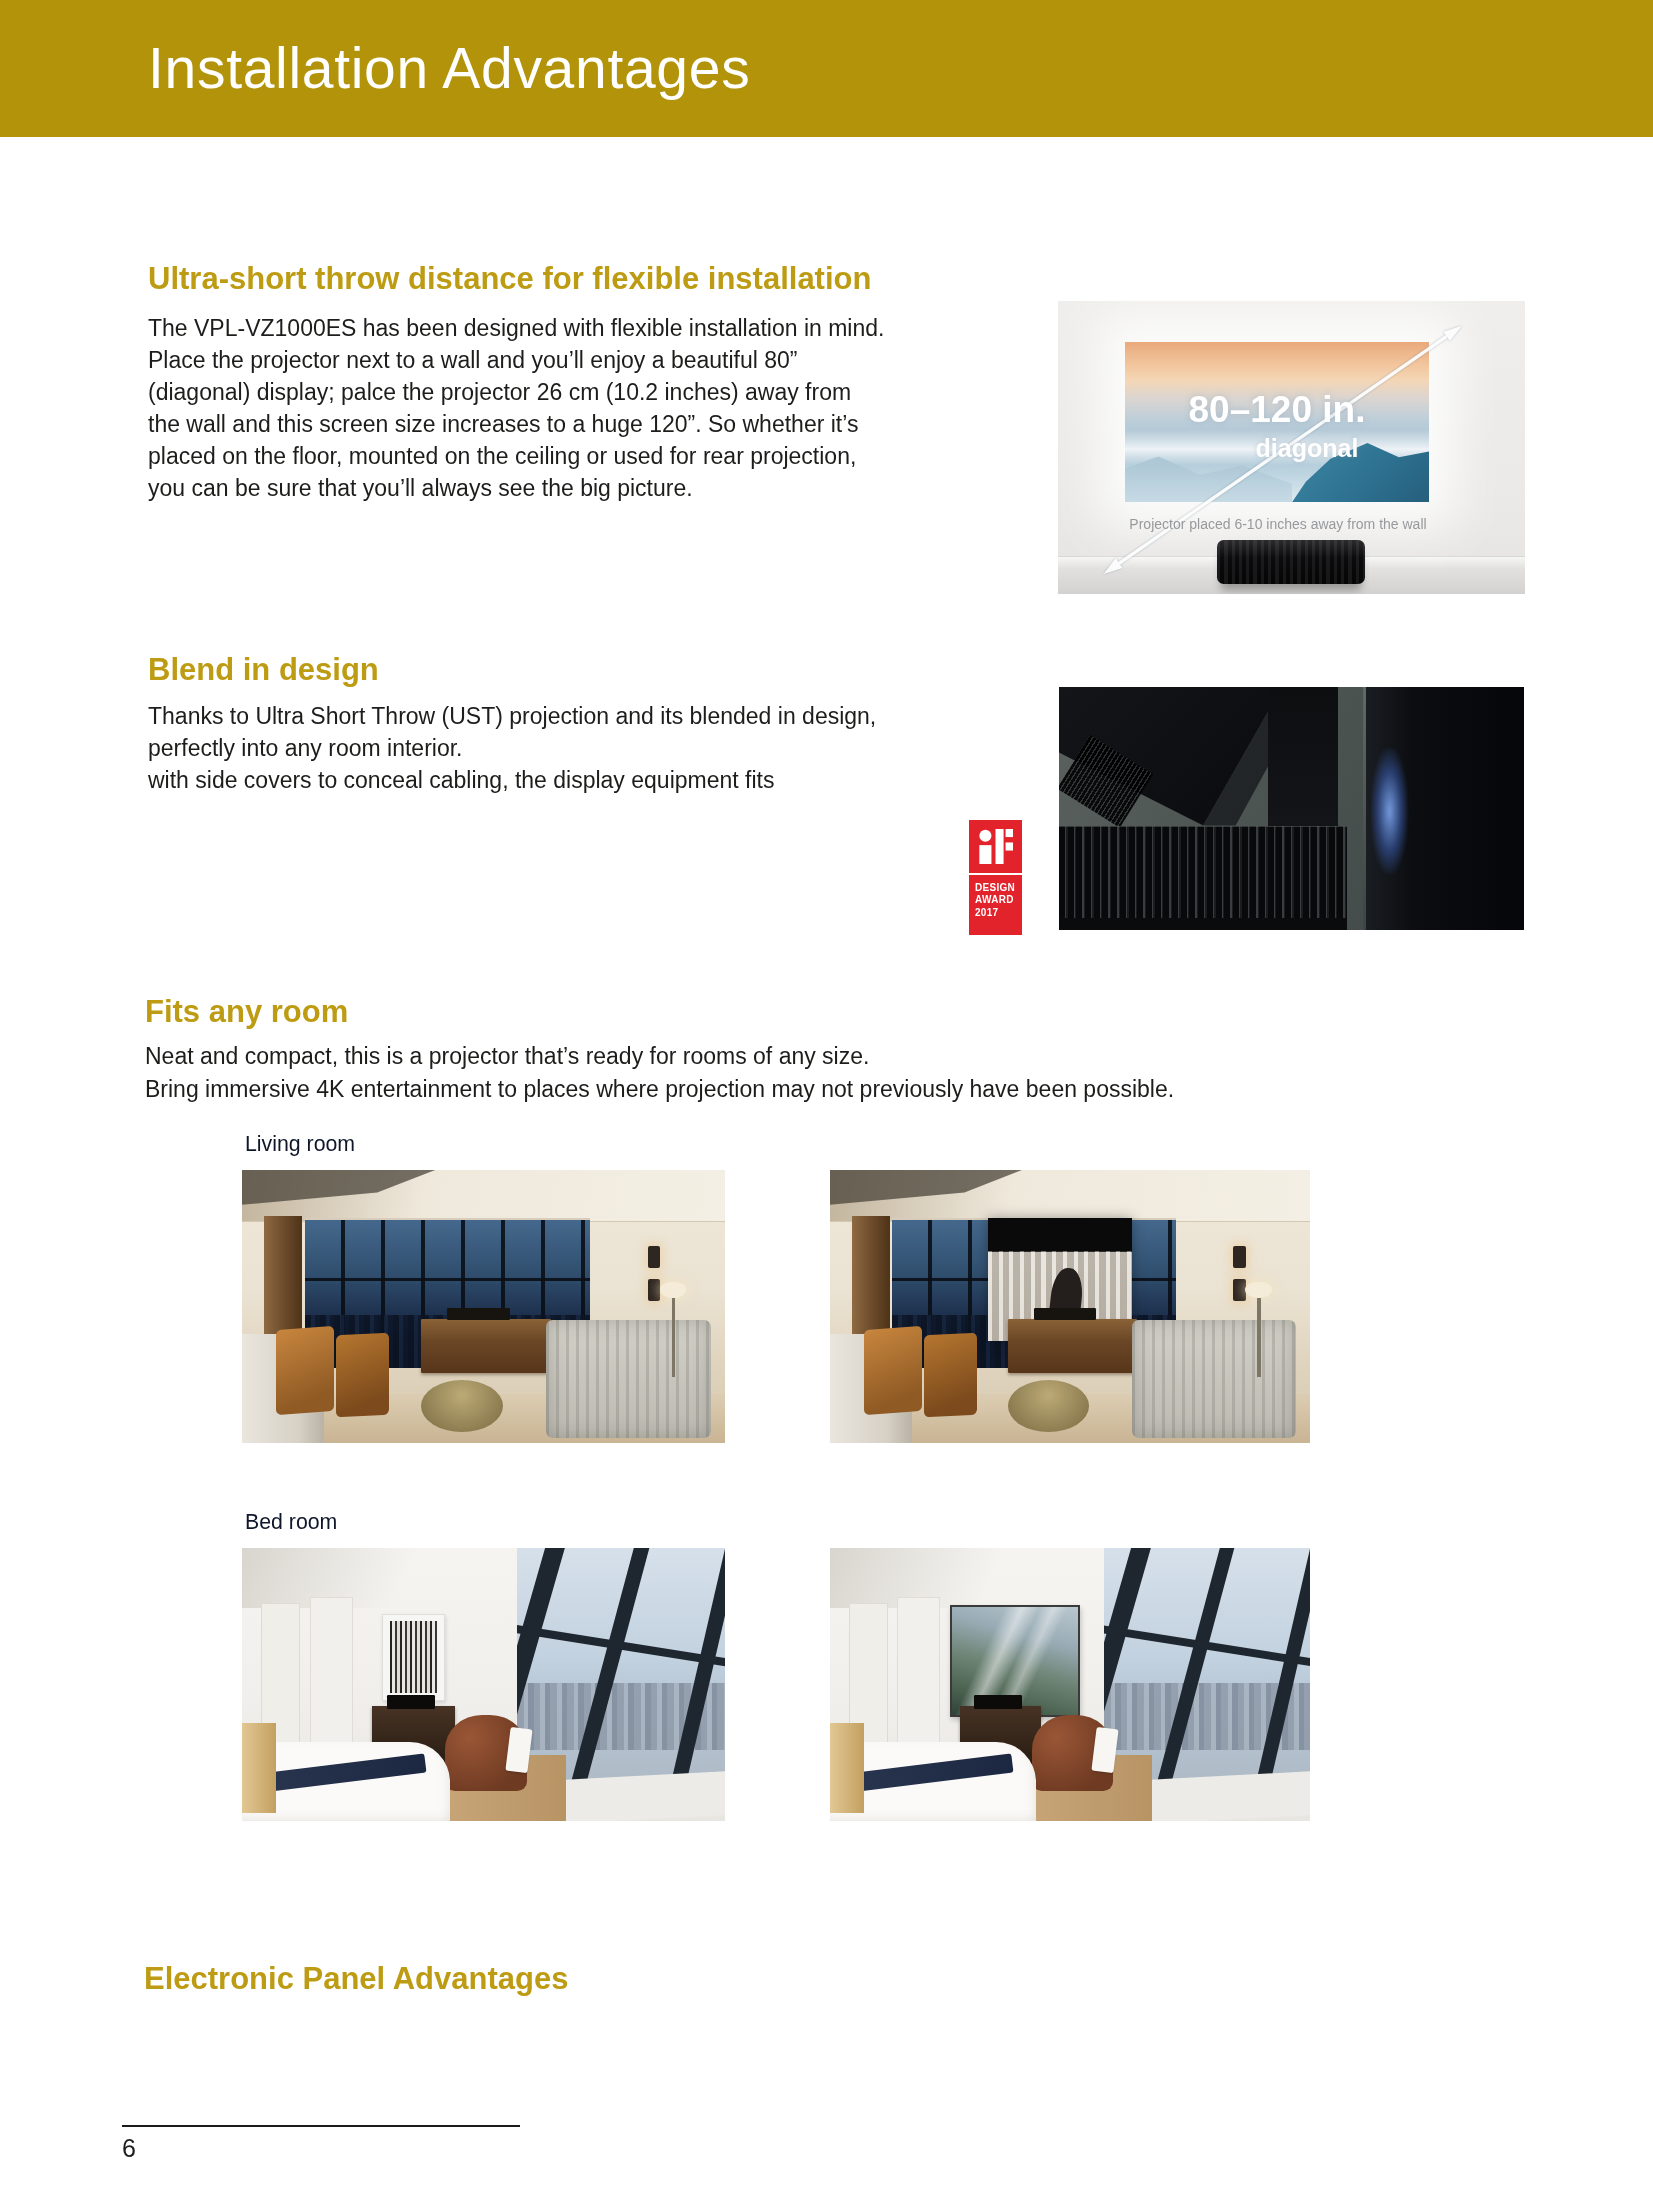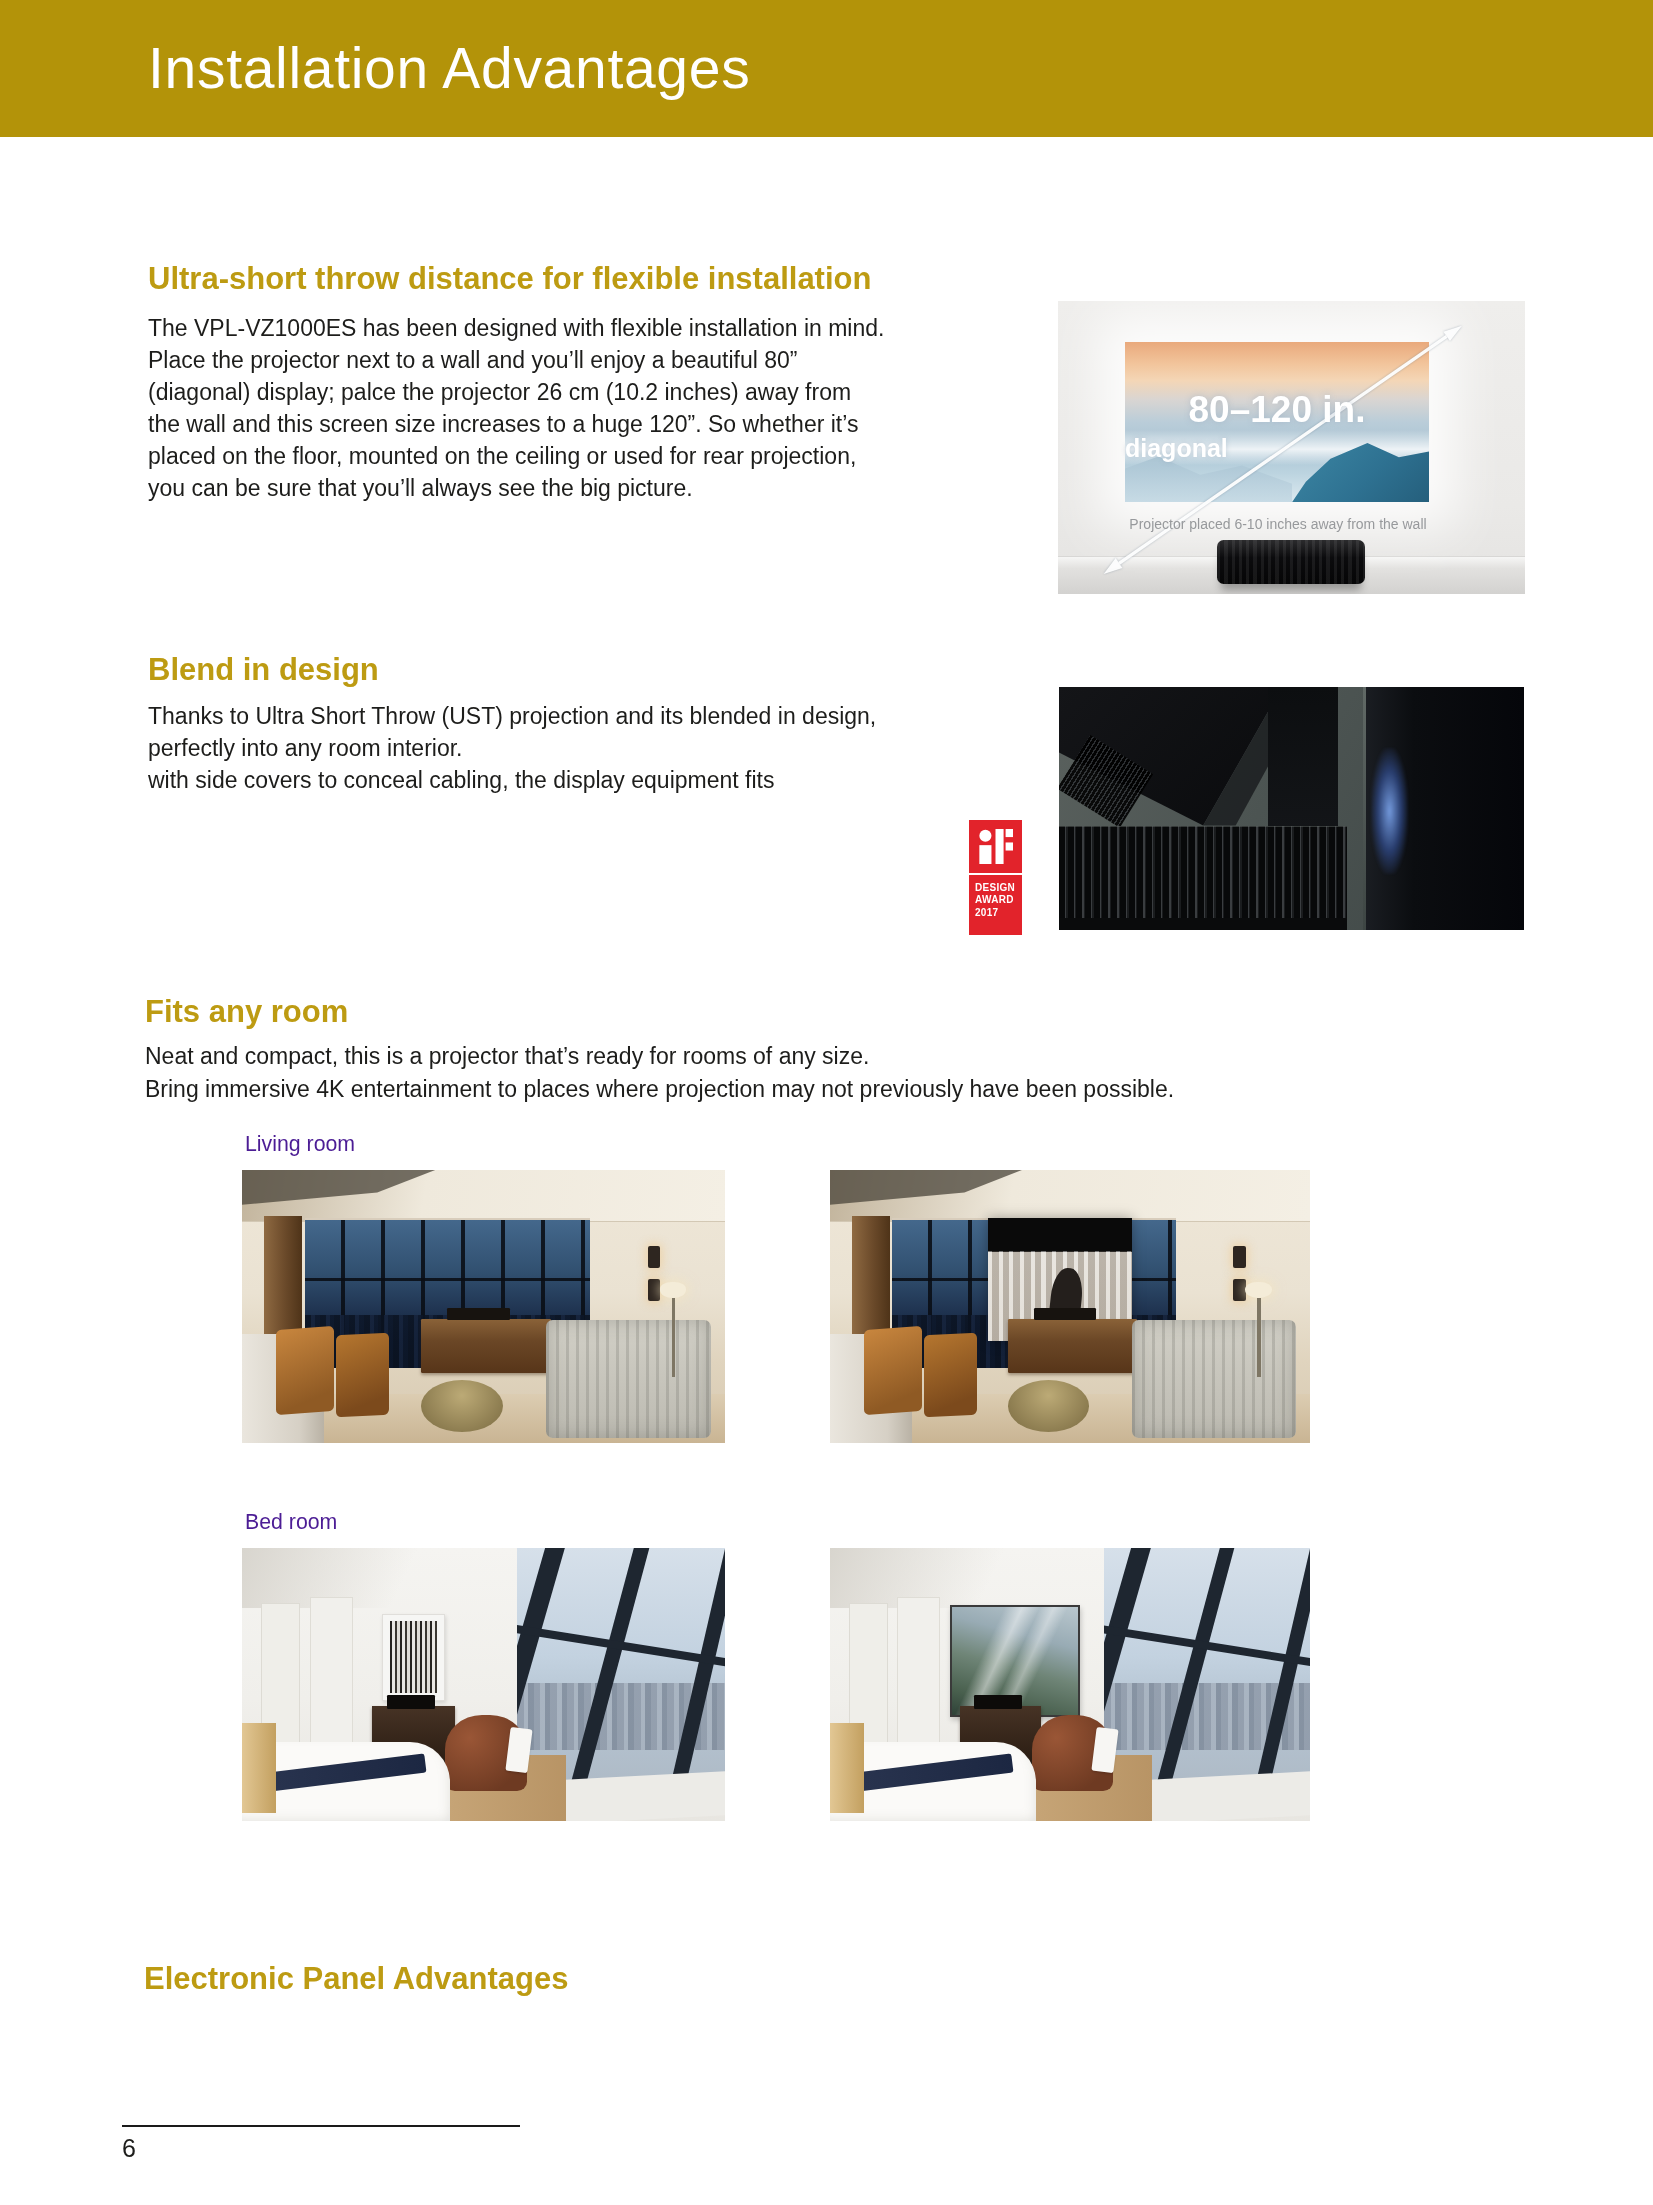--- a/index.html
+++ b/index.html
@@ -15,35 +15,35 @@
   .page{position:relative;width:1654px;height:2205px;background:#ffffff;overflow:hidden;}
 
   
   .banner{position:absolute;left:0;top:0;width:1654px;height:137px;background:var(--gold-banner);display:flex;align-items:center;}
   .banner-title{margin-left:148px;font-size:57px;font-weight:300;letter-spacing:0.7px;color:#ffffff;line-height:1;}
 
   
   .h2{position:absolute;font-size:31px;font-weight:700;color:var(--gold-head);line-height:1.15;}
   .body{position:absolute;font-size:23px;line-height:32px;color:var(--ink);}
   .body.wide{line-height:33px;}
-  .room-label{position:absolute;font-size:21.3px;color:#4c1d95;}
+  .room-label{position:absolute;font-size:21.3px;color:#0f172a;}
 
   
   .fig1{position:absolute;left:1058px;top:301px;width:467px;height:293px;background:linear-gradient(180deg,#EFEEEC 0%,#EAE9E7 70%,#E4E3E1 100%);overflow:hidden;}
   .fig1-floor{position:absolute;left:0;top:255px;width:467px;height:39px;background:linear-gradient(180deg,#F6F6F5 0%,#E2E1DF 30%,#D2D1CF 100%);border-top:0.7px solid #D8D7D5;}
   .fig1-photo{position:absolute;left:67px;top:41px;width:304px;height:160px;
     background:
       linear-gradient(180deg,#E9A97C 0%,#F2C59C 14%,#F4D6B6 24%,#D9D5D2 36%,#BACDD9 50%,#A9C3D3 66%,#BCD4E0 82%,#DCEAF0 100%);
     box-shadow:0 0 47px 27px rgba(255,255,255,0.85);}
   .fig1-mist{position:absolute;left:0;top:55%;width:100%;height:22%;background:linear-gradient(180deg,rgba(255,255,255,0) 0%,rgba(255,255,255,.8) 55%,rgba(255,255,255,0) 100%);}
   .fig1-peak{position:absolute;left:55%;top:55%;width:45%;height:45%;background:linear-gradient(135deg,#3E89A6 0%,#2E7191 60%,#255F7C 100%);clip-path:polygon(28% 40%,55% 18%,78% 38%,100% 30%,100% 100%,0 100%,10% 72%);}
   .fig1-hill{position:absolute;left:0;top:62%;width:55%;height:38%;background:linear-gradient(180deg,#9FBCCD 0%,#C3D8E3 100%);clip-path:polygon(0 45%,20% 25%,45% 55%,70% 40%,100% 70%,100% 100%,0 100%);opacity:.85;}
   .fig1-arrow{position:absolute;left:0;top:0;width:467px;height:293px;filter:drop-shadow(0 0.7px 1.3px rgba(90,110,130,.45));}
   .fig1-sizelabel{position:absolute;left:67px;top:88px;width:304px;text-align:center;font-size:37px;font-weight:700;color:#ffffff;text-shadow:0 0 6.7px rgba(140,160,180,.45);}
-  .fig1-sublabel{position:absolute;left:67px;top:133px;width:364px;text-align:left;font-size:25px;font-weight:700;color:#ffffff;text-shadow:0 0 5.3px rgba(140,160,180,.45);}
+  .fig1-sublabel{position:absolute;left:67px;top:133px;width:364px;text-align:center;font-size:25px;font-weight:700;color:#ffffff;text-shadow:0 0 5.3px rgba(140,160,180,.45);}
   .fig1-caption{position:absolute;left:40px;top:215px;width:360px;text-align:center;font-size:14px;color:var(--cap-gray);}
   .fig1-projector{position:absolute;left:159px;top:239px;width:148px;height:44px;border-radius:6.7px;
     background:repeating-linear-gradient(90deg,rgba(255,255,255,0.07) 0 3.3px,rgba(255,255,255,0) 3.3px 7.3px),linear-gradient(180deg,#2B2B2D 0%,#0B0B0D 40%,#050506 100%);
     box-shadow:0 9.3px 8px -4px rgba(0,0,0,0.30);}
 
   
   .fig2{position:absolute;left:1059px;top:687px;width:465px;height:243px;background:linear-gradient(120deg,#5A615E 0%,#4C5452 45%,#3E4645 100%);overflow:hidden;}
   .f2-corner{position:absolute;inset:0;background:linear-gradient(135deg,#141518 0%,#08090B 60%);clip-path:polygon(0 0,48% 0,31% 57%,0 27%);}
   .f2-facet{position:absolute;inset:0;background:#1B1D20;clip-path:polygon(48% 0,52% 8%,38% 57%,31% 57%);opacity:.85;}
   .f2-vent{position:absolute;left:2%;top:26%;width:16%;height:26%;transform:rotate(32deg);background:repeating-linear-gradient(90deg,#000 0 2.7px,#2E3134 2.7px 4px);opacity:.9;}

